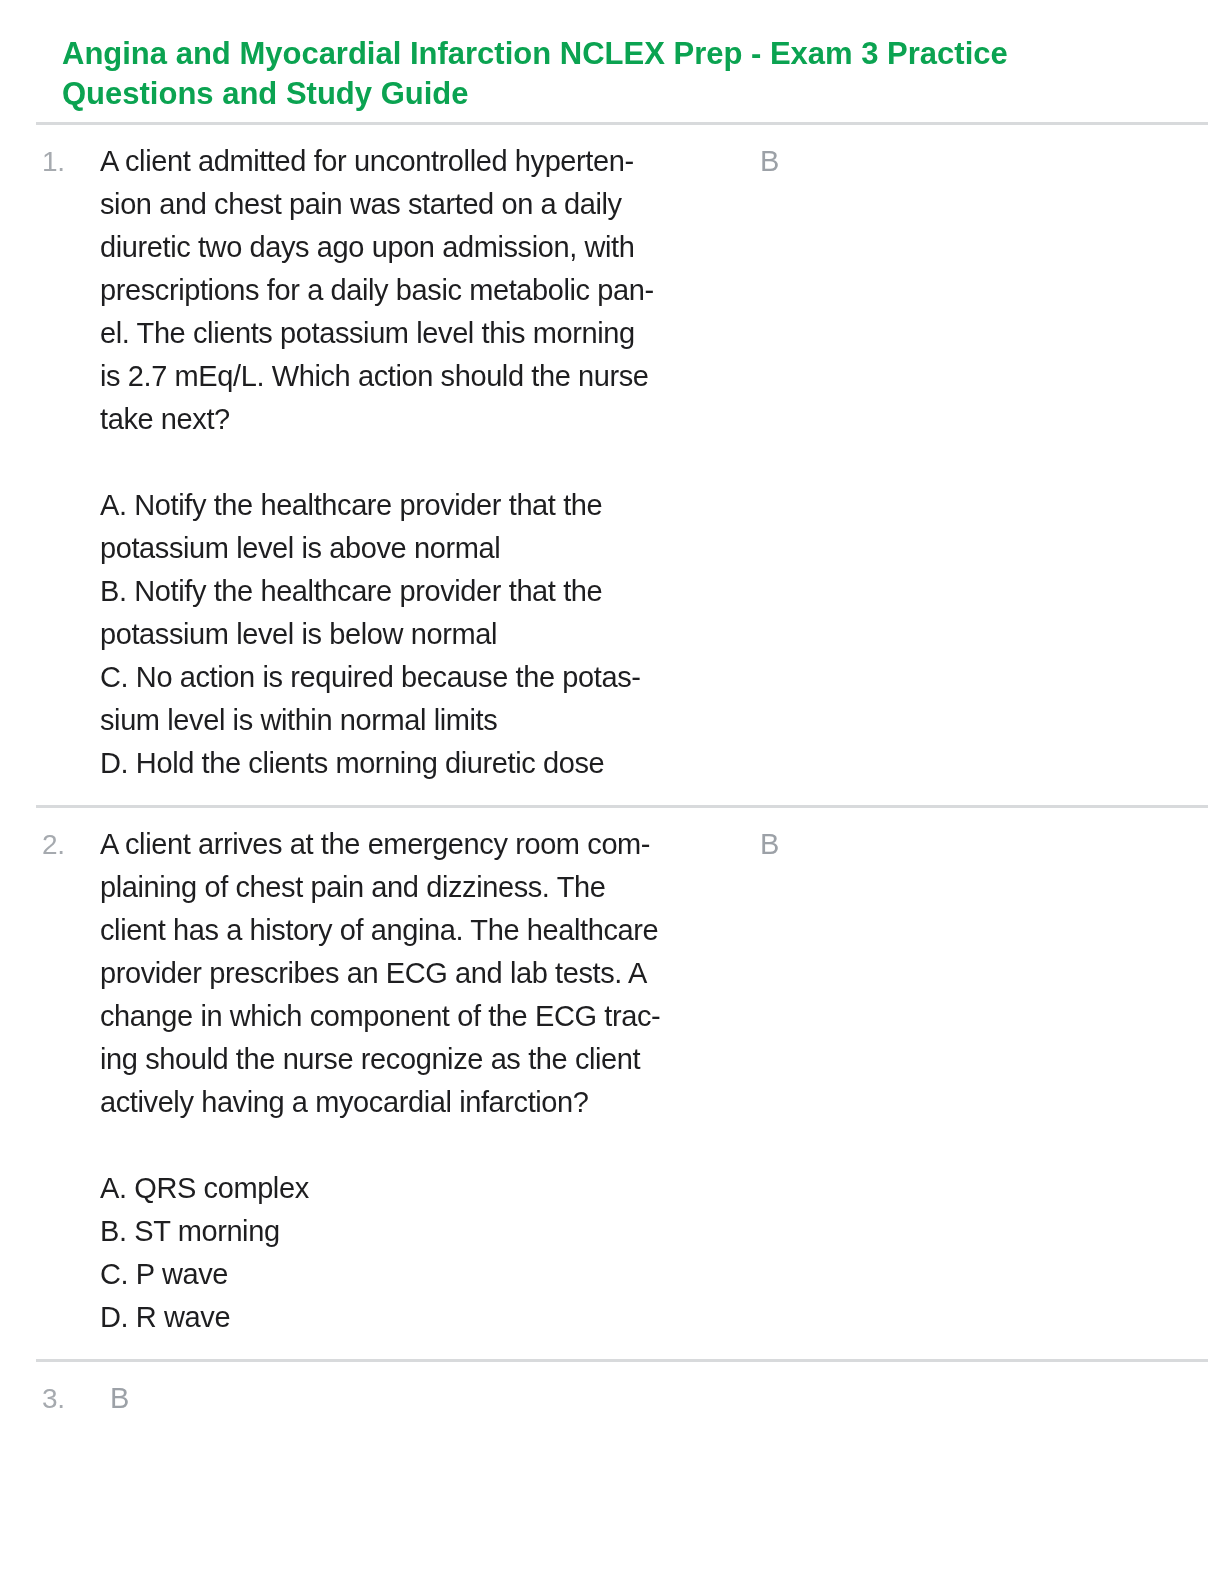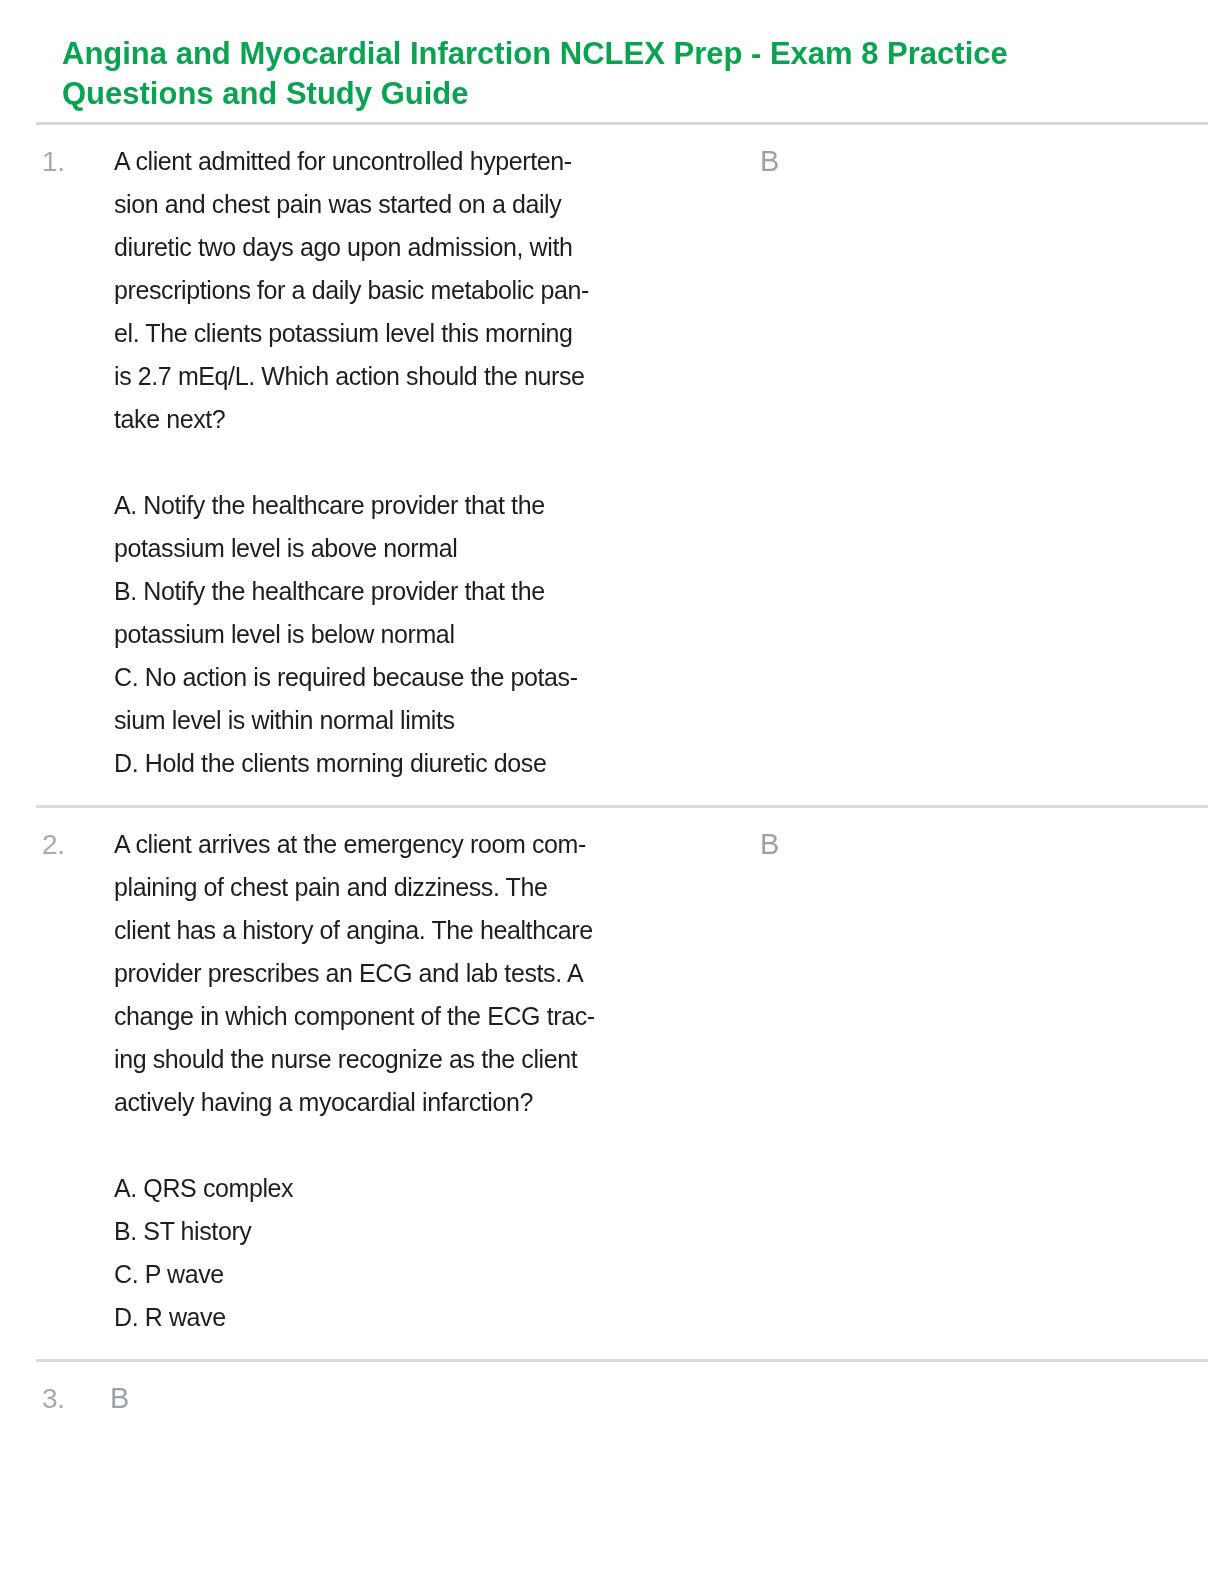--- a/index.html
+++ b/index.html
@@ -43,25 +43,24 @@
     line-height: 43px;
     color: #A6AAAF;
     letter-spacing: -0.4px;
   }
   .qbody {
     width: 650px;
     flex: 0 0 650px;
   }
   .qtext, .qoptions {
     white-space: pre-line;
-    font-size: 25px;
+    font-size: 29px;
     line-height: 43px;
     color: #1E1E20;
     letter-spacing: -0.4px;
-    margin-left: 14px;
   }
   .qoptions {
     margin-top: 43px;
   }
   .qanswer {
     margin-left: 10px;
     font-size: 29px;
     line-height: 43px;
     color: #9CA1A7;
     letter-spacing: -0.4px;
@@ -75,21 +74,21 @@
     font-size: 17px;
     line-height: 20px;
     color: #A4AAAF;
   }
 </style>
 </head>
 <body>
 
 <div class="doc-page">
 
-  <h1 class="doc-title">Angina and Myocardial Infarction NCLEX Prep - Exam 8 Practice Questions and Study Guide</h1>
+  <h1 class="doc-title">Angina and Myocardial Infarction NCLEX Prep - Exam 3 Practice Questions and Study Guide</h1>
 
   <div class="rule"></div>
 
   <section class="question">
     <div class="qnum">1.</div>
     <div class="qbody">
       <div class="qtext">A client admitted for uncontrolled hyperten-
 sion and chest pain was started on a daily
 diuretic two days ago upon admission, with
 prescriptions for a daily basic metabolic pan-
@@ -113,21 +112,21 @@
     <div class="qnum">2.</div>
     <div class="qbody">
       <div class="qtext">A client arrives at the emergency room com-
 plaining of chest pain and dizziness. The
 client has a history of angina. The healthcare
 provider prescribes an ECG and lab tests. A
 change in which component of the ECG trac-
 ing should the nurse recognize as the client
 actively having a myocardial infarction?</div>
       <div class="qoptions">A. QRS complex
-B. ST history
+B. ST morning
 C. P wave
 D. R wave</div>
     </div>
     <div class="qanswer">B</div>
   </section>
 
   <div class="rule"></div>
 
   <section class="question">
     <div class="qnum">3.</div>

